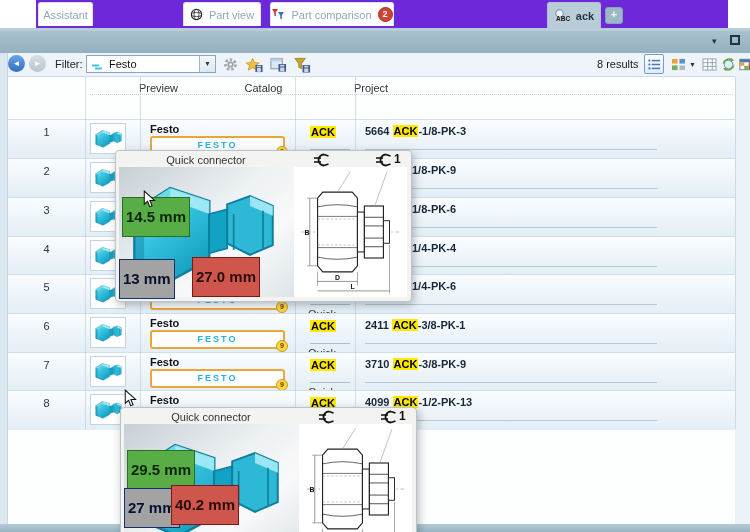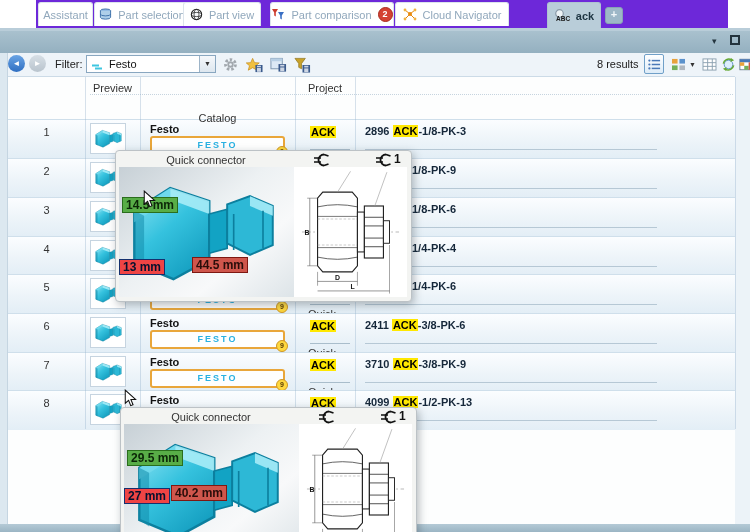--- a/index.html
+++ b/index.html
@@ -46,21 +46,21 @@
   .viewbtn.sel{border:1px solid #70a0c8;background:linear-gradient(#ffffff,#ddecf8);border-radius:2px;}
   .vb-caret{position:absolute;left:689px;top:8px;font-size:7px;color:#333;}
 
   
   .leftstrip{position:absolute;left:0;top:53px;width:8px;height:471px;background:#dce8f0;border-right:1px solid #c5d5e1;box-sizing:border-box;}
   .rightstrip{position:absolute;left:735px;top:76px;width:15px;height:448px;background:#ecf3f8;}
   .bottombar{position:absolute;left:0;top:524px;width:750px;height:8px;background:linear-gradient(#b4cad6,#9bb5c4);}
   .contentbg{position:absolute;left:8px;top:76px;width:727px;height:448px;background:#fdfefe;}
 
   
-  .th{position:absolute;top:82px;color:#333;text-align:center;z-index:2;}
+  .th{position:absolute;top:82px;color:#333;text-align:center;z-index:2;padding-left:46px;}
   .hdotted{position:absolute;left:90px;top:94px;width:643px;border-top:1px dotted #c6d4df;z-index:2;}
   .vsep{position:absolute;top:77px;height:352px;width:1px;background:rgba(150,180,205,0.38);z-index:2;}
   .toprule{position:absolute;left:8px;top:76px;width:727px;height:1px;background:#ccdbe7;}
   .bottomrule{position:absolute;left:8px;top:429px;width:727px;height:1px;background:#ccdbe7;}
 
   .row{position:absolute;left:8px;width:727px;height:38px;z-index:1;
        background:linear-gradient(180deg,#fbfdff 0%,#edf4f9 55%,#e3eef6 100%);
        border-top:1px solid #cfdfeb;box-sizing:content-box;}
   .row>div,.row>span{position:absolute;}
   .r-num{left:0;top:6px;width:77px;text-align:center;color:#333;}
@@ -79,23 +79,23 @@
   .hl{background:#ffe800;color:#000;padding:0 1px;font-weight:bold;}
   .frag{margin-left:47px;display:inline-block;}
 
   
   .tt{position:absolute;width:295px;height:150px;background:#f3f4f2;border:1px solid #bcc2c6;
       border-radius:4px;box-shadow:2px 3px 8px rgba(50,60,70,.35);z-index:5;}
   .tt-title{position:absolute;left:0;top:3px;width:180px;text-align:center;color:#333;}
   .tt-3d{position:absolute;left:3px;top:16px;width:175px;height:130px;overflow:hidden;
       background:linear-gradient(140deg,#c7d0d6 0%,#edf1f3 45%,#f8f9fa 70%,#dde4e8 100%);}
   .tt-draw{position:absolute;left:178px;top:16px;width:113px;height:130px;background:#fff;}
-  .dim{position:absolute;font-weight:bold;font-size:12px;padding:0 3px;height:14px;line-height:14px;border:1px solid;z-index:6;}
+  .dim{position:absolute;font-weight:bold;font-size:15px;padding:12px 3px;height:14px;line-height:14px;border:1px solid;z-index:6;}
   .dim.green{background:#58ad47;border-color:#2a6e1d;color:#0b2607;}
-  .dim.blue{background:#ef4444;border-color:#15306e;color:#05112e;}
+  .dim.blue{background:#a3a3a3;border-color:#15306e;color:#05112e;}
   .dim.red{background:#cf564c;border-color:#7e1812;color:#2a0d0a;}
   .wr{position:absolute;z-index:6;}
   .wr-num{position:absolute;font-weight:bold;font-size:12px;color:#111;z-index:6;}
   .cursor{position:absolute;z-index:9;}
   .defs{position:absolute;width:0;height:0;overflow:hidden;}
 </style>
 </head>
 <body>
 
 <svg class="defs" aria-hidden="true">
@@ -155,65 +155,39 @@
     </symbol>
   </defs>
 </svg>
 
 <div id="screen">
 
   <div class="tabbar">
     <div class="tab" style="left:2px;width:55px;">
       <span>Assistant</span>
     </div>
-    <div class="tab" style="left:58px;width:96px;">
-      <span class="ticon">
-        <svg width="13" height="13" viewBox="0 0 14 14">
-            <ellipse cx="7" cy="3" rx="5.5" ry="2" fill="#8ab6e2" stroke="#3a6ea8"></ellipse>
-            <path d="M1.5,3 v7 a5.5,2 0 0 0 11,0 v-7" fill="#aecfe9" stroke="#3a6ea8"></path>
-            <path d="M1.5,6.5 a5.5,2 0 0 0 11,0" fill="none" stroke="#3a6ea8"></path>
-          </svg>
-      </span>
-      <span>Part selection</span>
-    </div>
     <div class="tab" style="left:147px;width:78px;">
       <span class="ticon">
         <svg width="13" height="13" viewBox="0 0 14 14">
             <circle cx="7" cy="7" r="5.6" fill="#f5f7f9" stroke="#222" stroke-width="1.1"></circle>
             <ellipse cx="7" cy="7" rx="2.6" ry="5.4" fill="none" stroke="#222" stroke-width="0.8"></ellipse>
             <ellipse cx="7" cy="7" rx="5.4" ry="2.2" fill="none" stroke="#222" stroke-width="0.8"></ellipse>
           </svg>
       </span>
       <span>Part view</span>
     </div>
     <div class="tab" style="left:234px;width:124px;">
       <span class="ticon">
         <svg width="14" height="13" viewBox="0 0 14 13">
             <path d="M1,1 h6 l-2.2,3.4 v4.2 l-1.6,-1 v-3.2 Z" fill="#cc3b2c"></path>
             <path d="M7,4 h6 l-2.2,3.4 v4.2 l-1.6,-1 v-3.2 Z" fill="#3a6fc4"></path>
           </svg>
       </span>
       <span>Part comparison</span>
       <span class="badge">2</span>
-    </div>
-    <div class="tab" style="left:359px;width:114px;">
-      <span class="ticon">
-        <svg width="14" height="13" viewBox="0 0 14 13">
-            <line x1="7" y1="6" x2="2" y2="2" stroke="#e8890c"></line>
-            <line x1="7" y1="6" x2="12" y2="2" stroke="#e8890c"></line>
-            <line x1="7" y1="6" x2="2" y2="11" stroke="#e8890c"></line>
-            <line x1="7" y1="6" x2="12" y2="11" stroke="#e8890c"></line>
-            <circle cx="7" cy="6" r="2" fill="#e8890c"></circle>
-            <circle cx="2" cy="2" r="1.4" fill="#f2b13d"></circle>
-            <circle cx="12" cy="2" r="1.4" fill="#f2b13d"></circle>
-            <circle cx="2" cy="11" r="1.4" fill="#f2b13d"></circle>
-            <circle cx="12" cy="11" r="1.4" fill="#f2b13d"></circle>
-          </svg>
-      </span>
-      <span>Cloud Navigator</span>
     </div>
     <div class="tab active" style="left:511px;width:54px;">
       <span class="ticon">
         <svg width="16" height="13" viewBox="0 0 16 13">
             <circle cx="5.5" cy="4.5" r="3.8" fill="rgba(255,255,255,0.75)" stroke="#8a9aa8" stroke-width="1.2"></circle>
             <line x1="8.3" y1="7.3" x2="11" y2="10" stroke="#8a9aa8" stroke-width="1.6"></line>
             <text x="2" y="11.5" font-size="6.5" font-weight="bold" fill="#1a1a1a">ABC</text>
           </svg>
       </span>
       <span>ack</span>
@@ -320,21 +294,21 @@
     </div>
   </div>
 
   <div class="contentbg"></div>
   <div class="leftstrip"></div>
   <div class="rightstrip"></div>
   <div class="bottombar"></div>
 
   <div class="toprule"></div>
   <div class="th" style="left:85px;width:55px;">Preview</div>
-  <div class="th" style="left:140px;width:155px;margin-top:30px;">Catalog</div>
+  <div class="th" style="left:140px;width:155px;">Catalog</div>
   <div class="th" style="left:295px;width:60px;">Project</div>
   <div class="hdotted"></div>
   <div class="vsep" style="left:85px;"></div>
   <div class="vsep" style="left:140px;"></div>
   <div class="vsep" style="left:295px;"></div>
   <div class="vsep" style="left:355px;"></div>
   <div class="vsep" style="left:735px;"></div>
   <div class="bottomrule"></div>
 
   <div class="row" style="top:119px;">
@@ -342,21 +316,21 @@
     <div class="r-prev">
         <svg width="30" height="21" viewBox="0 0 100 70">
           <use href="#part3d"></use>
         </svg>
       </div>
     <div class="r-cat">Festo</div>
     <div class="r-logo"><span class="festo-text">FESTO</span><span class="logo-badge">9</span></div>
     <div class="r-proj"><span class="hl">ACK</span></div>
     <div class="r-pline"></div>
     <div class="r-psub">Quick connector</div>
-    <div class="r-sum"><span>2896 </span><span class="hl">ACK</span><span>-1/8-PK-3</span></div>
+    <div class="r-sum"><span>5664 </span><span class="hl">ACK</span><span>-1/8-PK-3</span></div>
     <div class="r-sline"></div>
   </div>
 
   <div class="row" style="top:158px;">
     <div class="r-num">2</div>
     <div class="r-prev">
         <svg width="30" height="21" viewBox="0 0 100 70">
           <use href="#part3d"></use>
         </svg>
       </div>
@@ -422,21 +396,21 @@
     <div class="r-prev">
         <svg width="30" height="21" viewBox="0 0 100 70">
           <use href="#part3d"></use>
         </svg>
       </div>
     <div class="r-cat">Festo</div>
     <div class="r-logo"><span class="festo-text">FESTO</span><span class="logo-badge">9</span></div>
     <div class="r-proj"><span class="hl">ACK</span></div>
     <div class="r-pline"></div>
     <div class="r-psub">Quick connector</div>
-    <div class="r-sum"><span>2411 </span><span class="hl">ACK</span><span>-3/8-PK-6</span></div>
+    <div class="r-sum"><span>2411 </span><span class="hl">ACK</span><span>-3/8-PK-1</span></div>
     <div class="r-sline"></div>
   </div>
 
   <div class="row" style="top:352px;">
     <div class="r-num">7</div>
     <div class="r-prev">
         <svg width="30" height="21" viewBox="0 0 100 70">
           <use href="#part3d"></use>
         </svg>
       </div>
@@ -474,21 +448,21 @@
         <use href="#wrench"></use>
       </svg>
     <span class="wr-num" style="left:278px;top:1px;">1</span>
     <div class="tt-3d">
       <svg style="position:absolute;left:4px;top:8px;" width="166" height="114" viewBox="0 0 100 70">
           <use href="#part3d"></use>
         </svg>
     </div>
     <span class="dim green" style="left:6px;top:46px;">14.5 mm</span>
     <span class="dim blue" style="left:3px;top:108px;">13 mm</span>
-    <span class="dim red" style="left:76px;top:106px;">44.5 mm</span>
+    <span class="dim red" style="left:76px;top:106px;">27.0 mm</span>
     <div class="tt-draw">
       <svg width="113" height="130" viewBox="0 0 120 150">
           <use href="#tdraw"></use>
         </svg>
     </div>
   </div>
 
   <div class="tt" style="left:120px;top:407px;">
     <div class="tt-title">Quick connector</div>
     <svg class="wr" style="left:196px;top:2px;" width="20" height="14">

